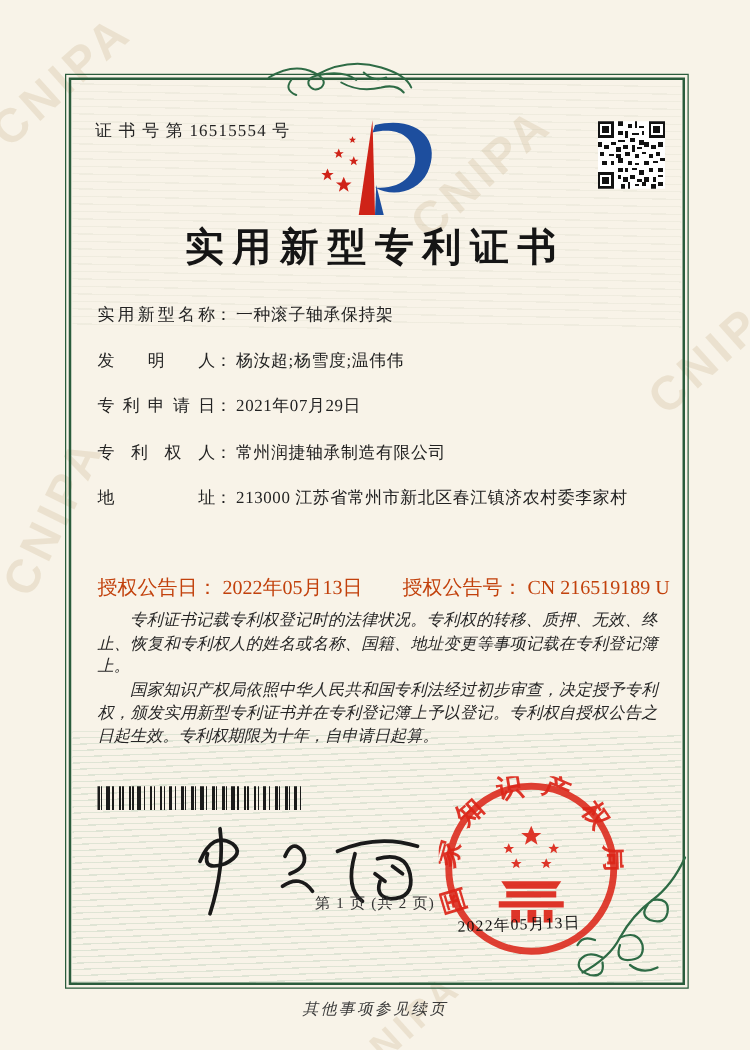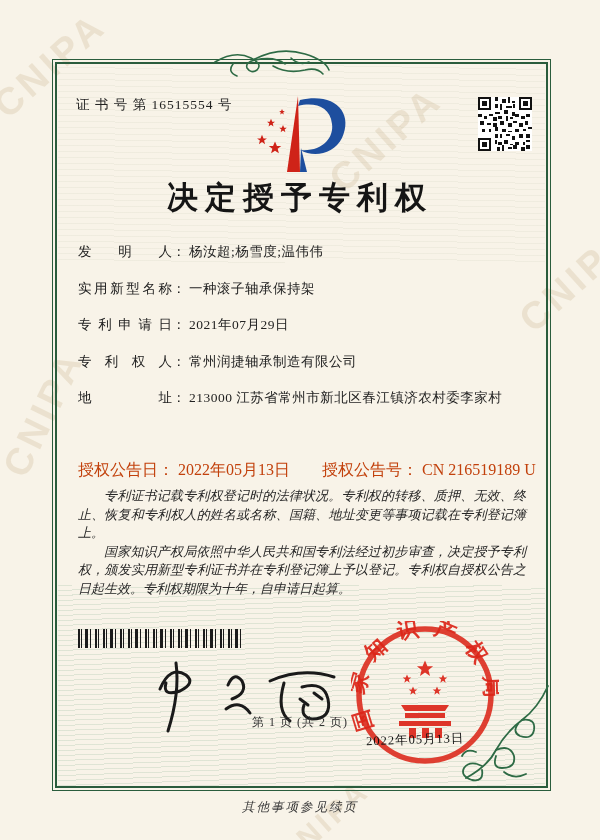--- a/index.html
+++ b/index.html
@@ -128,30 +128,30 @@
       <rect x="1" y="1" width="5" height="5" fill="#fff"></rect>
         <rect x="23" y="1" width="5" height="5" fill="#fff"></rect>
         <rect x="1" y="23" width="5" height="5" fill="#fff"></rect>
       <rect x="2" y="2" width="3" height="3"></rect>
         <rect x="24" y="2" width="3" height="3"></rect>
         <rect x="2" y="24" width="3" height="3"></rect>
       <path d="M9 0h2v2h-2zM13 1h2v2h-2zM16 0h1v3h-1zM18 2h2v1h-2zM9 4h2v2h-2zM12 4h1v3h-1zM15 5h3v1h-3zM19 4h1v2h-1zM9 8h3v1h-3zM14 7h2v2h-2zM18 8h2v2h-2zM0 9h2v2H0zM3 10h2v2H3zM6 9h2v1H6zM8 11h2v2H8zM11 10h2v2h-2zM15 10h1v3h-1zM17 11h2v1h-2zM20 9h2v2h-2zM23 10h2v2h-2zM26 9h2v2h-2zM1 13h2v2H1zM5 14h2v1H5zM8 14h2v2H8zM12 13h2v2h-2zM16 14h2v2h-2zM19 13h2v1h-2zM22 14h2v2h-2zM25 13h2v2h-2zM27 16h2v1h-2zM2 17h2v2H2zM6 17h1v2H6zM9 16h2v2H9zM13 17h2v2h-2zM16 18h2v1h-2zM20 17h2v2h-2zM24 17h2v1h-2zM9 20h2v2H9zM12 20h1v2h-1zM15 20h2v1h-2zM18 21h2v2h-2zM22 20h2v2h-2zM26 20h2v2h-2zM9 23h1v2H9zM11 24h2v2h-2zM14 23h2v2h-2zM17 25h2v1h-2zM20 24h2v2h-2zM24 24h1v2h-1zM26 23h2v1h-2zM10 27h2v2h-2zM13 26h1v3h-1zM16 27h2v1h-2zM19 26h2v2h-2zM23 27h2v2h-2zM26 26h2v2h-2z"></path>
     </g>
   </svg>
 
-  <div class="title">决定授予专利权</div>
+  <div class="title">实用新型专利证书</div>
 
   <div class="fields">
+    <div class="frow">
+      <span class="flabel">实用新型名称</span><span>：</span>
+      <span class="fvalue">一种滚子轴承保持架</span>
+    </div>
     <div class="frow">
       <span class="flabel">发 明 人</span><span>：</span>
       <span class="fvalue">杨汝超;杨雪度;温伟伟</span>
-    </div>
-    <div class="frow">
-      <span class="flabel">实用新型名称</span><span>：</span>
-      <span class="fvalue">一种滚子轴承保持架</span>
     </div>
     <div class="frow">
       <span class="flabel">专利申请日</span><span>：</span>
       <span class="fvalue">2021年07月29日</span>
     </div>
     <div class="frow">
       <span class="flabel">专 利 权 人</span><span>：</span>
       <span class="fvalue">常州润捷轴承制造有限公司</span>
     </div>
     <div class="frow">

